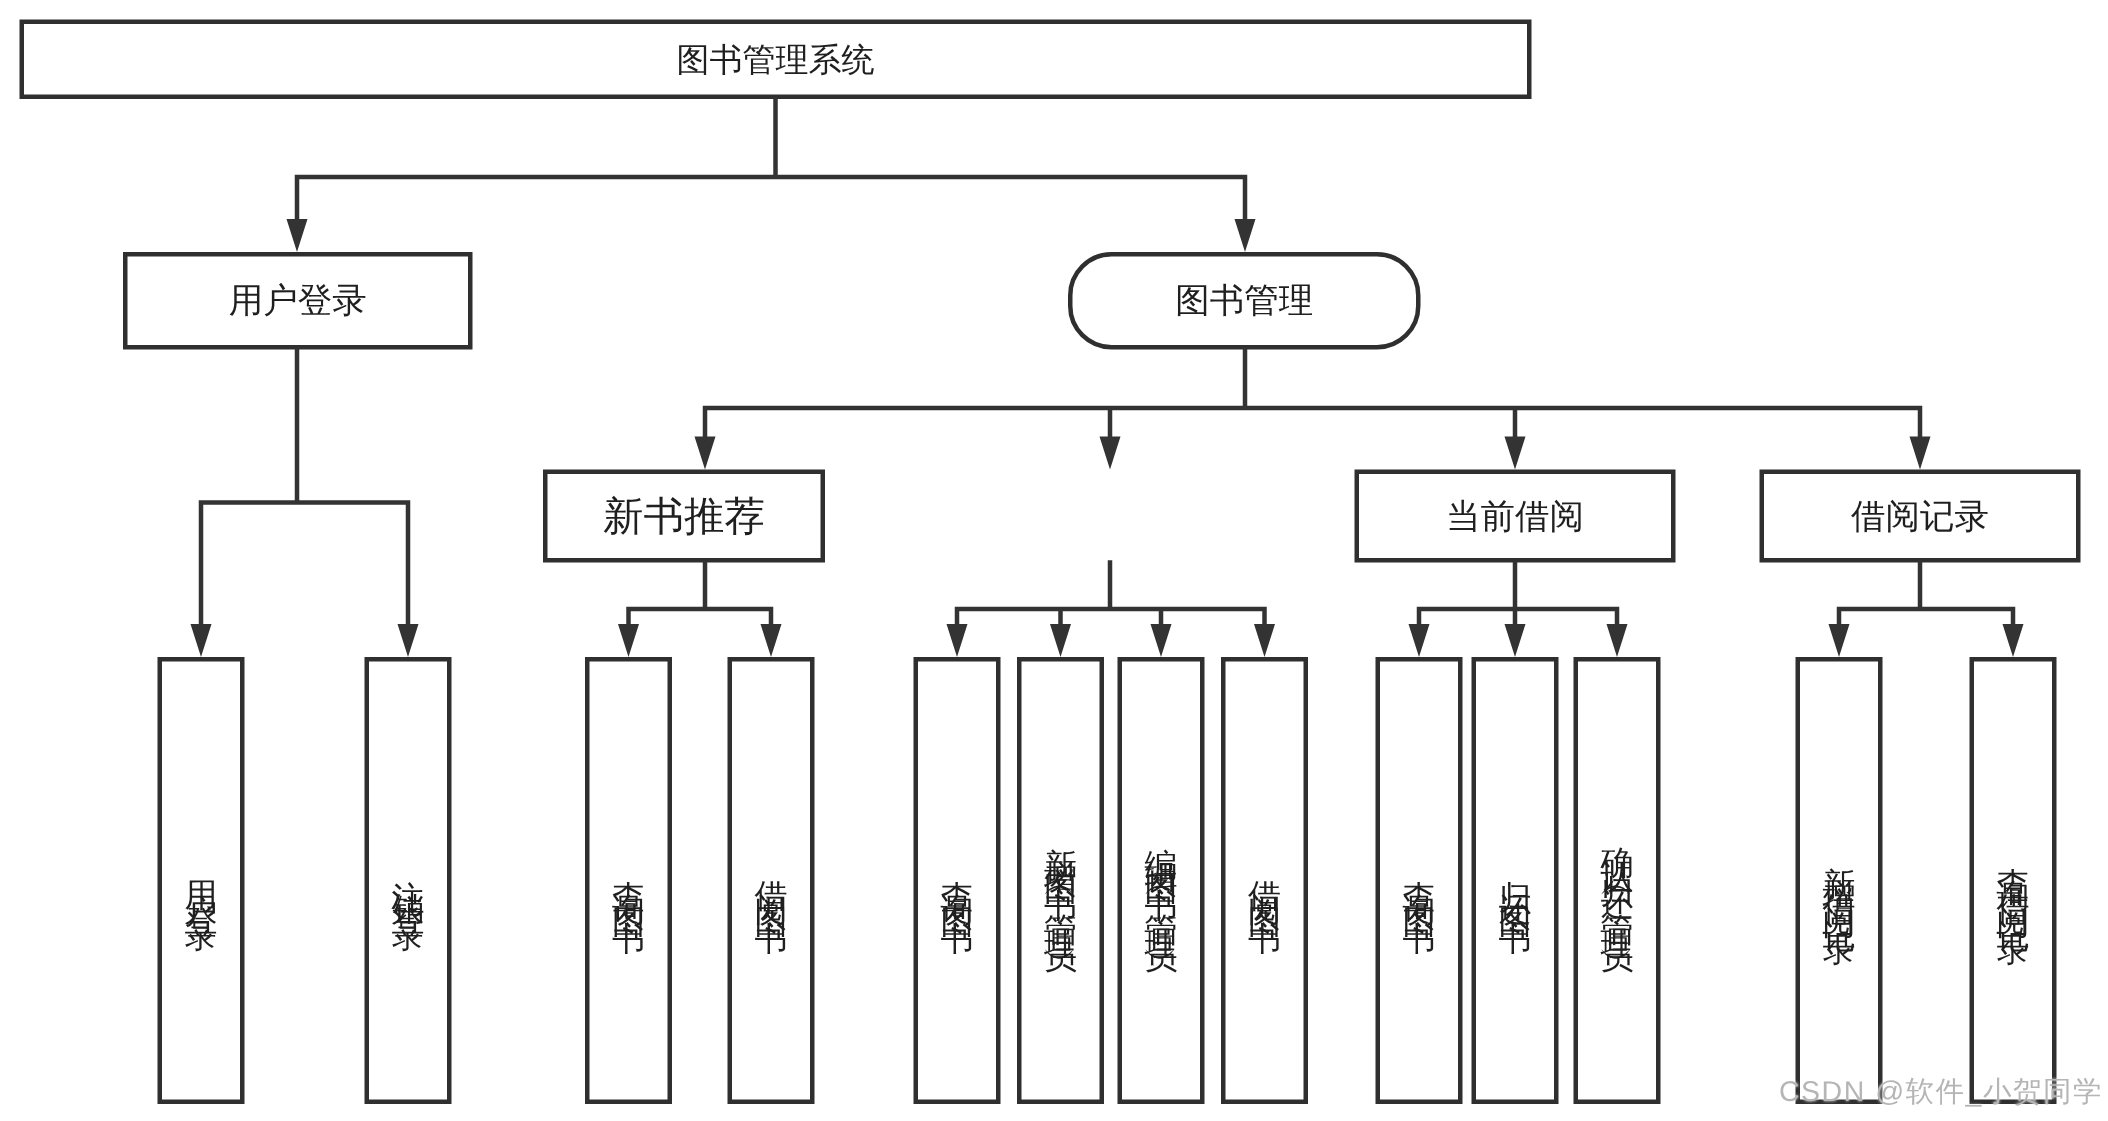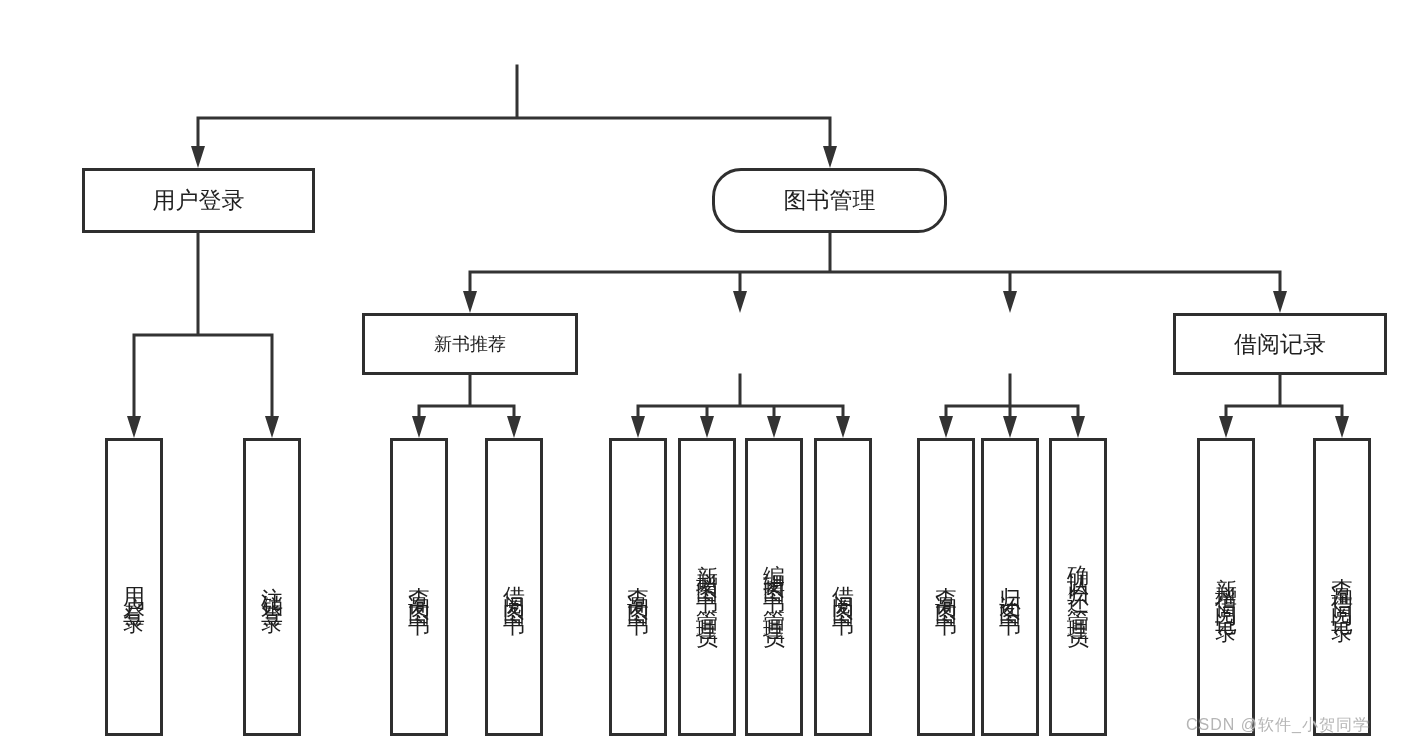--- a/index.html
+++ b/index.html
@@ -41,38 +41,40 @@
     letter-spacing:9px;
     font-size:22px;
     z-index:1;
   }
   #edges{position:absolute;left:0;top:0;z-index:2;pointer-events:none;}
   .edge{stroke:var(--line);stroke-width:3;fill:none;stroke-linecap:square;stroke-linejoin:miter;}
   .arrow{fill:var(--line);stroke:none;}
   #watermark{
     position:absolute;
     left:1186px;top:715px;
-    font-size:16px;
+    font-size:19px;
     letter-spacing:1px;
     color:var(--watermark);
     text-shadow:0 0 2px #ffffff;
     white-space:nowrap;
     z-index:3;
   }
 </style>
 </head>
 <body>
 
 <div id="canvas">
 
+  <div class="hbox" style="left:13px;top:13px;width:1008px;height:53px;">图书管理系统</div>
 
   <div class="hbox" style="left:82px;top:168px;width:233px;height:65px;font-size:23px;">用户登录</div>
   <div class="hbox" style="left:712px;top:168px;width:235px;height:65px;font-size:23px;border-radius:29px;">图书管理</div>
 
-  <div class="hbox" style="left:362px;top:313px;width:216px;height:62px;font-size:18px;">新书推荐</div>
+  <div class="hbox" style="left:362px;top:313px;width:188px;height:62px;font-size:27px;">新书推荐</div>
+  <div class="hbox" style="left:903px;top:313px;width:214px;height:62px;font-size:23px;">当前借阅</div>
   <div class="hbox" style="left:1173px;top:313px;width:214px;height:62px;font-size:23px;">借阅记录</div>
 
   <div class="vbox" style="left:105px;">用户登录</div>
   <div class="vbox" style="left:243px;">注销登录</div>
 
   <div class="vbox" style="left:390px;">查询图书</div>
   <div class="vbox" style="left:485px;">借阅图书</div>
 
   <div class="vbox" style="left:609px;">查询图书</div>
   <div class="vbox" style="left:678px;">新增图书（管理员）</div>

